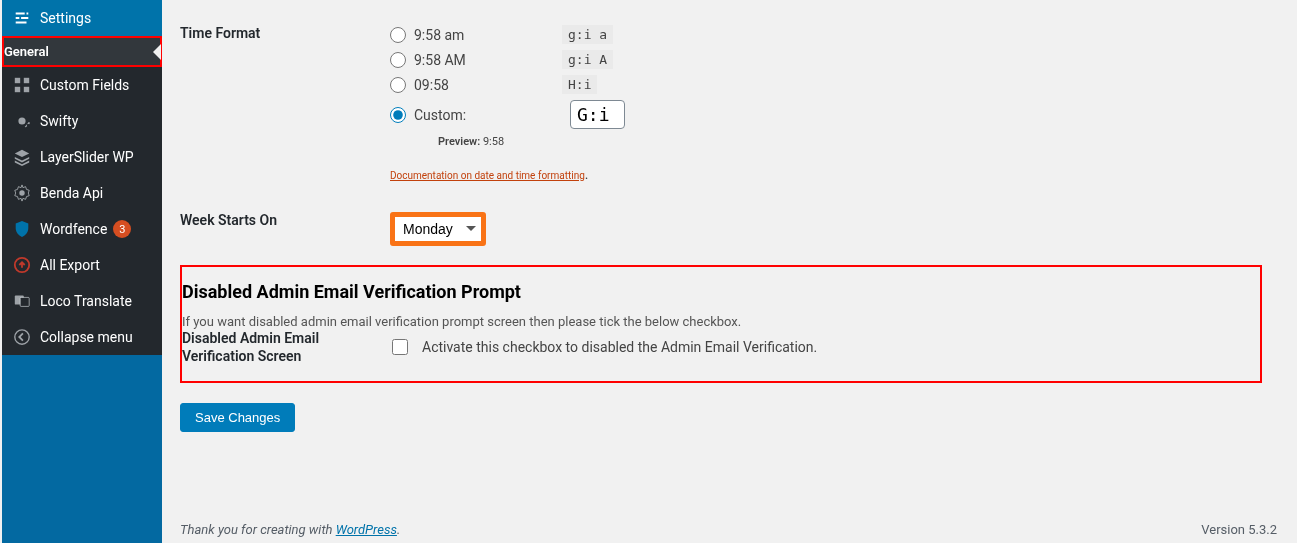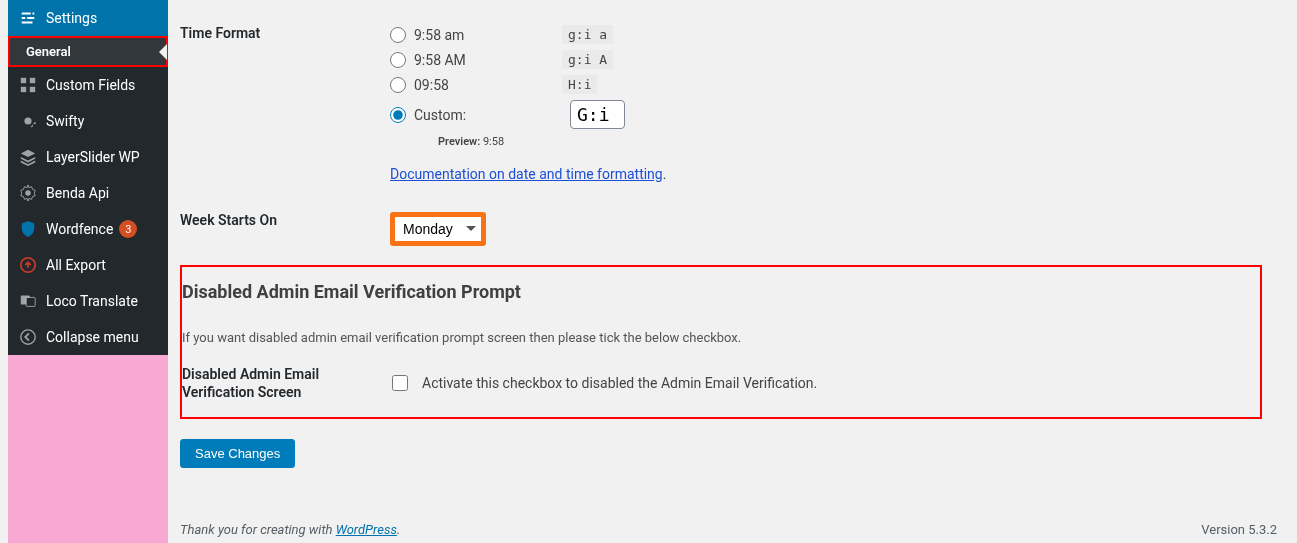--- a/index.html
+++ b/index.html
@@ -8,41 +8,41 @@
   font-size: 13px;
   color: #444;
   background: #f1f1f1;
   width: 1297px;
   height: 543px;
   overflow: hidden;
   position: relative;
 }
 .sidebar {
   position: absolute;
-  left: 8px; top: 0;
+  left: 2px; top: 0;
   width: 160px;
   height: 543px;
-  background: #f9a8d4;
+  background: #0369a1;
   color: #eee;
 }
 .sidebar-item {
   display: flex;
   align-items: center;
   padding: 8px 10px;
   color: rgba(240,245,250,0.7);
   font-size: 14px;
   cursor: pointer;
   position: relative;
 }
 .sidebar-item.top {
   color: #fff;
   background: #23282d;
 }
 .sidebar-item.sub {
-  padding: 6px 16px;
+  padding: 6px 0;
   font-size: 13px;
   background: #32373c;
   color: rgba(240,245,250,0.7);
 }
 .sidebar-item.sub.current {
   color: #fff;
   font-weight: 600;
 }
 .sidebar-item.sub.current::after {
   content: "";
@@ -126,44 +126,44 @@
   font-family: Menlo, Consolas, monospace;
   width: 55px;
   padding: 3px 6px;
   border: 1px solid #7e8993;
   border-radius: 4px;
   font-size: 18px;
   margin-left: 8px;
 }
 .preview { margin-top: 6px; font-size: 11px; margin-left: 48px; }
 .preview b { font-weight: 600; }
-.doc-link { color: #1d4ed8; text-decoration: underline; font-size: 14px; text-align: center; }
+.doc-link { color: #c2410c; text-decoration: underline; font-size: 10px; text-align: center; }
 .select {
   padding: 4px 28px 4px 8px;
   border: 5px solid #f97316;
   border-radius: 3px;
   font-size: 14px;
   background: #fff;
   appearance: none;
   position: relative;
 }
 .select-wrap { position: relative; display: inline-block; }
 .select-wrap::after {
   content: "";
   position: absolute;
   right: 10px; top: 50%;
   transform: translateY(-30%);
   border: 5px solid transparent;
   border-top-color: #555;
   pointer-events: none;
 }
 .section-box { border: 2px solid #ff0000; padding: 14px 18px 16px 0px; margin-top: 4px; }
-.section-box h2 { font-size: 18px; color: #404040; font-weight: 700; margin-bottom: 28px; }
+.section-box h2 { font-size: 18px; color: #000000; font-weight: 700; margin-bottom: 12px; }
 .section-box p { color: #555; font-size: 13px; }
-.check-row { display: flex; align-items: center; gap: 10px; margin-top: 20px; }
+.check-row { display: flex; align-items: center; gap: 10px; }
 .check-row .lbl { font-weight: 600; color: #23282d; width: 200px; line-height: 1.3; font-size: 14px;}
 .check-row input[type=checkbox] { width:16px; height:16px; }
 .check-row .desc { font-size: 14px; color: #444; margin-left: 4px; }
 .save-btn {
   background: #007cba;
   border: 1px solid #007cba;
   color: #fff;
   padding: 6px 14px;
   border-radius: 3px;
   font-size: 13px;

